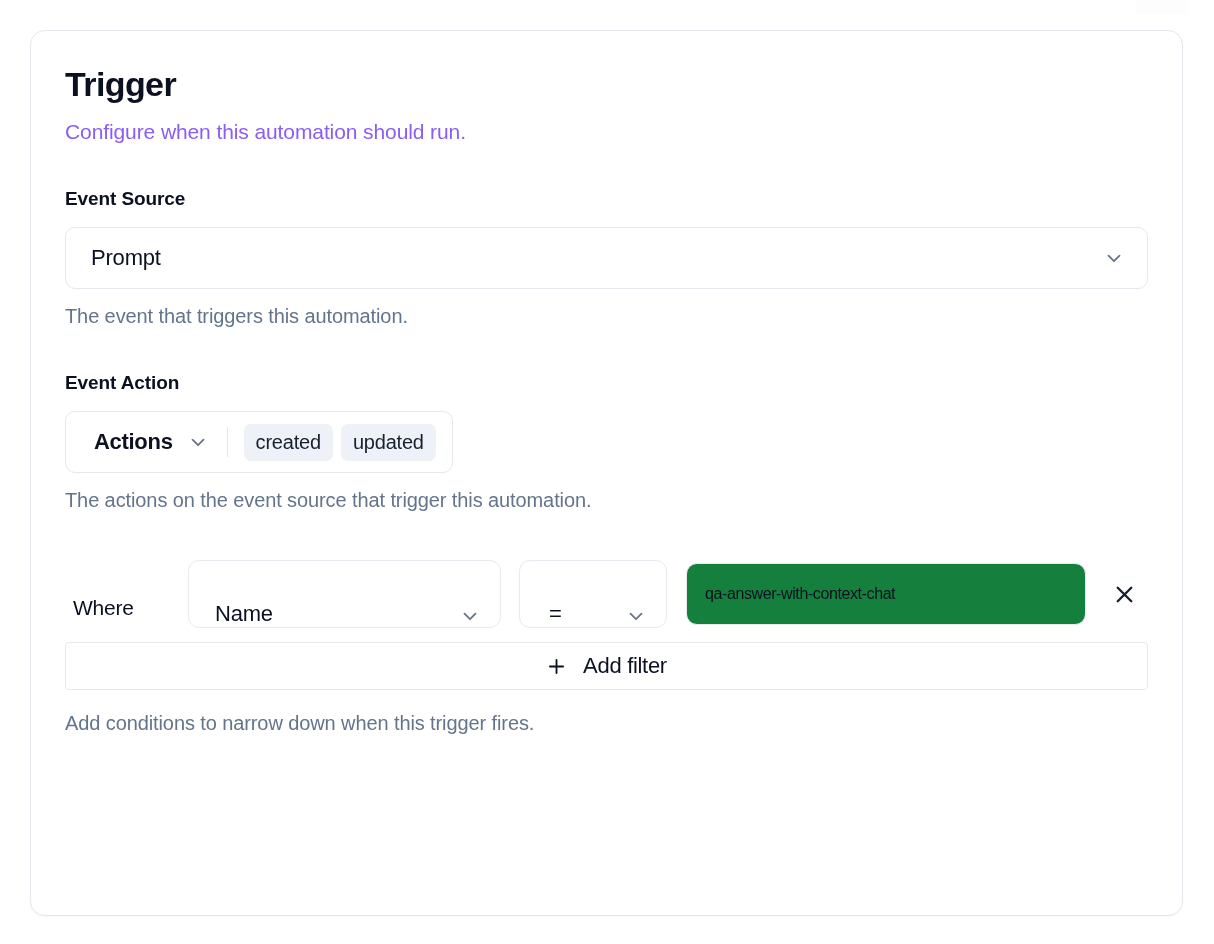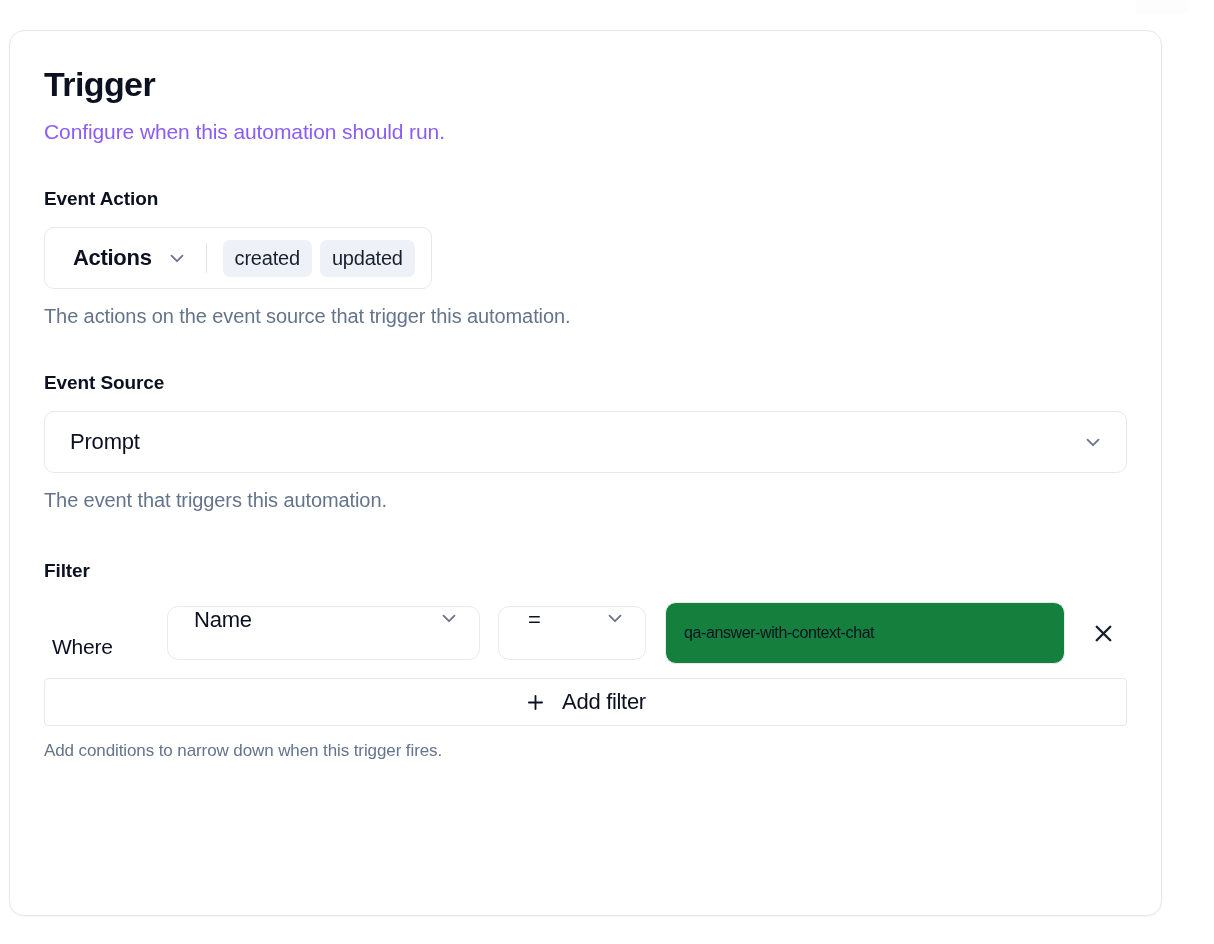--- a/index.html
+++ b/index.html
@@ -16,21 +16,21 @@
     position: relative;
     width: 1214px;
     height: 944px;
     background: #ffffff;
     overflow: hidden;
   }
 
   
   .card {
     position: absolute;
-    left: 9px;
+    left: 30px;
     top: 30px;
     width: 1153px;
     height: 886px;
     background: #ffffff;
     border: 1px solid #e6e8ee;
     border-radius: 15px;
     box-shadow: 0 1px 2px rgba(16, 24, 40, 0.04);
     padding: 34px 34px 0 34px;
   }
 
@@ -162,26 +162,26 @@
   }
   .where-label {
     font-size: 21px;
     color: #0b1120;
     letter-spacing: -0.2px;
     width: 123px;
     padding-left: 8px;
     margin-top: 27px;
   }
   .filter-select {
-    height: 54px;
+    height: 68px;
     border: 1px solid #e8eaf0;
     border-radius: 11px;
     background: #ffffff;
     display: flex;
-    align-items: flex-start;
+    align-items: flex-end;
     justify-content: space-between;
     cursor: pointer;
   }
   .filter-select.field-sel {
     width: 313px;
     padding: 0 19px 0 26px;
   }
   .filter-select.op-sel {
     width: 148px;
     margin-left: 18px;
@@ -251,22 +251,22 @@
     stroke-width: 2.1;
     stroke-linecap: round;
   }
   .add-filter-label {
     font-size: 22px;
     color: #0b1120;
     letter-spacing: -0.3px;
   }
 
   .filter-help {
-    margin-top: 15px;
-    font-size: 17px;
+    margin-top: 22px;
+    font-size: 20px;
     color: #64748b;
     letter-spacing: -0.1px;
   }
 
   
   .top-artifact {
     position: absolute;
     left: 1136px;
     top: 0px;
     width: 52px;
@@ -282,20 +282,33 @@
 
   <div class="top-artifact"></div>
 
   <section class="card">
 
     <h1 class="card-title">Trigger</h1>
 
     <p class="card-subtitle">Configure when this automation should run.</p>
 
     <div class="field">
+      <div class="field-label">Event Source</div>
+
+      <div class="select-box">
+        <span class="select-value">Prompt</span>
+        <svg class="chev" viewBox="0 0 24 24">
+          <path d="M6 9.5 L12 15.5 L18 9.5"></path>
+        </svg>
+      </div>
+
+      <div class="field-help">The event that triggers this automation.</div>
+    </div>
+
+    <div class="field">
       <div class="field-label">Event Action</div>
 
       <div class="action-box">
         <div class="action-trigger">
           <span class="action-trigger-label">Actions</span>
           <svg class="chev" viewBox="0 0 24 24">
             <path d="M6 9.5 L12 15.5 L18 9.5"></path>
           </svg>
         </div>
 
@@ -303,35 +316,21 @@
 
         <div class="chips">
           <span class="chip">created</span>
           <span class="chip">updated</span>
         </div>
       </div>
 
       <div class="field-help">The actions on the event source that trigger this automation.</div>
     </div>
 
-    <div class="field">
-      <div class="field-label">Event Source</div>
-
-      <div class="select-box">
-        <span class="select-value">Prompt</span>
-        <svg class="chev" viewBox="0 0 24 24">
-          <path d="M6 9.5 L12 15.5 L18 9.5"></path>
-        </svg>
-      </div>
-
-      <div class="field-help">The event that triggers this automation.</div>
-    </div>
-
     <div class="field filter-field">
-      <div class="field-label">Filter</div>
 
       <div class="filter-row">
         <span class="where-label">Where</span>
 
         <div class="filter-select field-sel">
           <span class="filter-select-text">Name</span>
           <svg class="chev" viewBox="0 0 24 24">
             <path d="M6 9.5 L12 15.5 L18 9.5"></path>
           </svg>
         </div>

